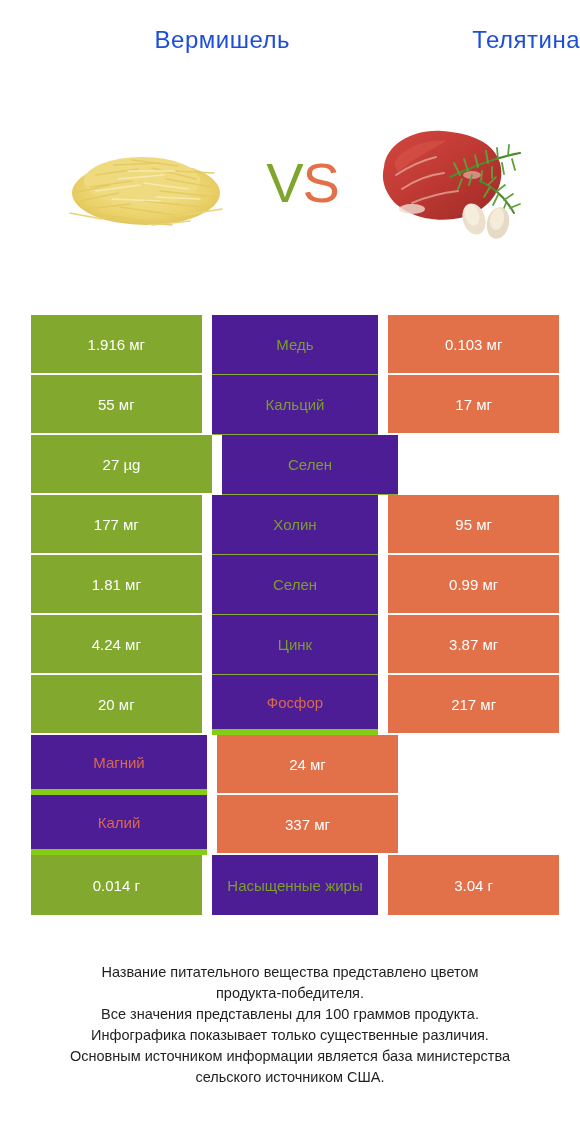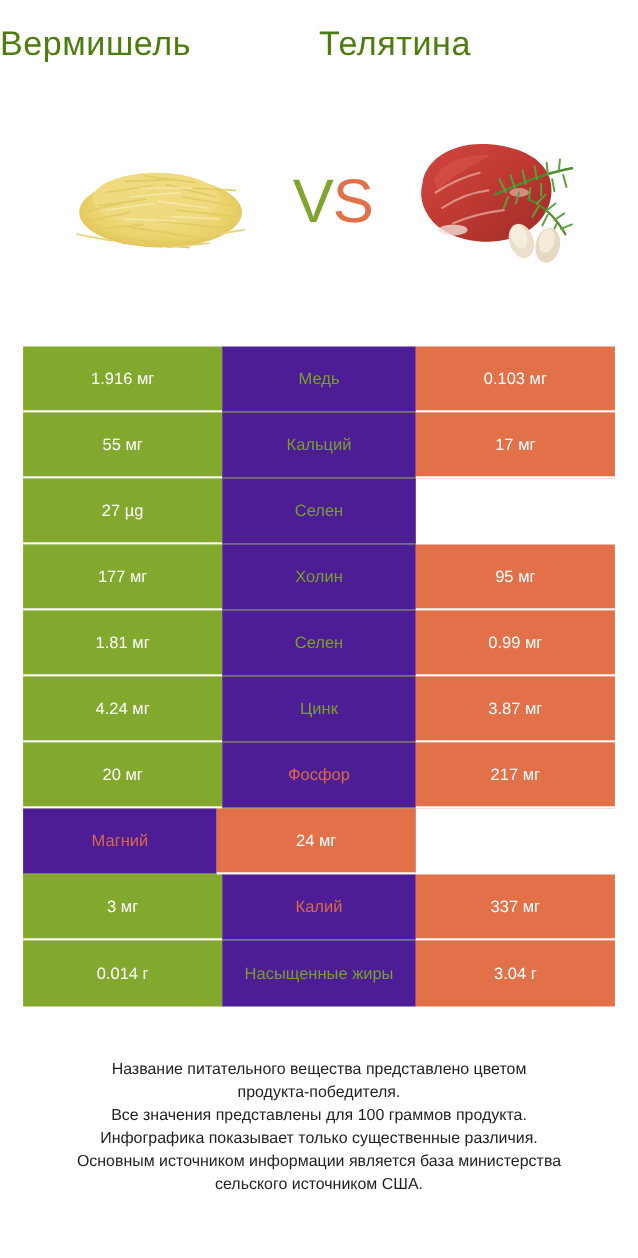--- a/index.html
+++ b/index.html
@@ -21,25 +21,25 @@
   .titles {
     position: absolute;
     top: 20px;
     left: 0;
     width: 580px;
     height: 45px;
     display: flex;
   }
   .title-cell {
     flex: 1 1 50%;
-    text-align: left;
-    font-size: 31px;
+    text-align: right;
+    font-size: 24px;
     line-height: 40px;
     letter-spacing: 0.5px;
-    color: #4d7c0f;
+    color: #1d4ed8;
     font-weight: 400;
     white-space: nowrap;
   }
 
   
   .hero {
     position: absolute;
     top: 90px;
     left: 0;
     width: 580px;
@@ -83,41 +83,42 @@
     display: flex;
     height: 60px;
     width: 100%;
   }
   .cell {
     display: flex;
     align-items: center;
     justify-content: center;
     font-size: 15px;
     line-height: 19px;
+    margin-left: 10px;
   }
   .cell-left {
     width: 181px;
     background: #82a92e;
     color: #ffffff;
     border-bottom: 2px solid #ffffff;
   }
   .cell-right {
     width: 181px;
     background: #e2714a;
     color: #ffffff;
     border-bottom: 2px solid #ffffff;
   }
   .cell-mid {
     width: 176px;
     background: #4c1d95;
     font-size: 15px;
     padding: 0 6px;
   }
   .cell-mid.win-green { color: #7b9e2f; border-bottom: 1px solid #8aab3e; }
-  .cell-mid.win-orange { color: #d9694a; border-bottom: 1px solid #84cc16; }
+  .cell-mid.win-orange { color: #d9694a; border-bottom: 6px solid #84cc16; }
   .row:last-child .cell-left,
   .row:last-child .cell-right { border-bottom: none; }
   .row:last-child .cell-mid { border-bottom: none; }
 
   
   .footer {
     position: absolute;
     left: 20px;
     top: 962px;
     width: 540px;
@@ -280,21 +281,20 @@
       <div class="row">
         <div class="cell cell-left">20 мг</div>
         <div class="cell cell-mid win-orange">Фосфор</div>
         <div class="cell cell-right">217 мг</div>
       </div>
       <div class="row">
         <div class="cell cell-mid win-orange">Магний</div>
         <div class="cell cell-right">24 мг</div>
       </div>
       <div class="row">
-        <div class="cell cell-left">3 мг</div>
         <div class="cell cell-mid win-orange">Калий</div>
         <div class="cell cell-right">337 мг</div>
       </div>
       <div class="row">
         <div class="cell cell-left">0.014 г</div>
         <div class="cell cell-mid win-green">Насыщенные жиры</div>
         <div class="cell cell-right">3.04 г</div>
       </div>
     </div>
 

